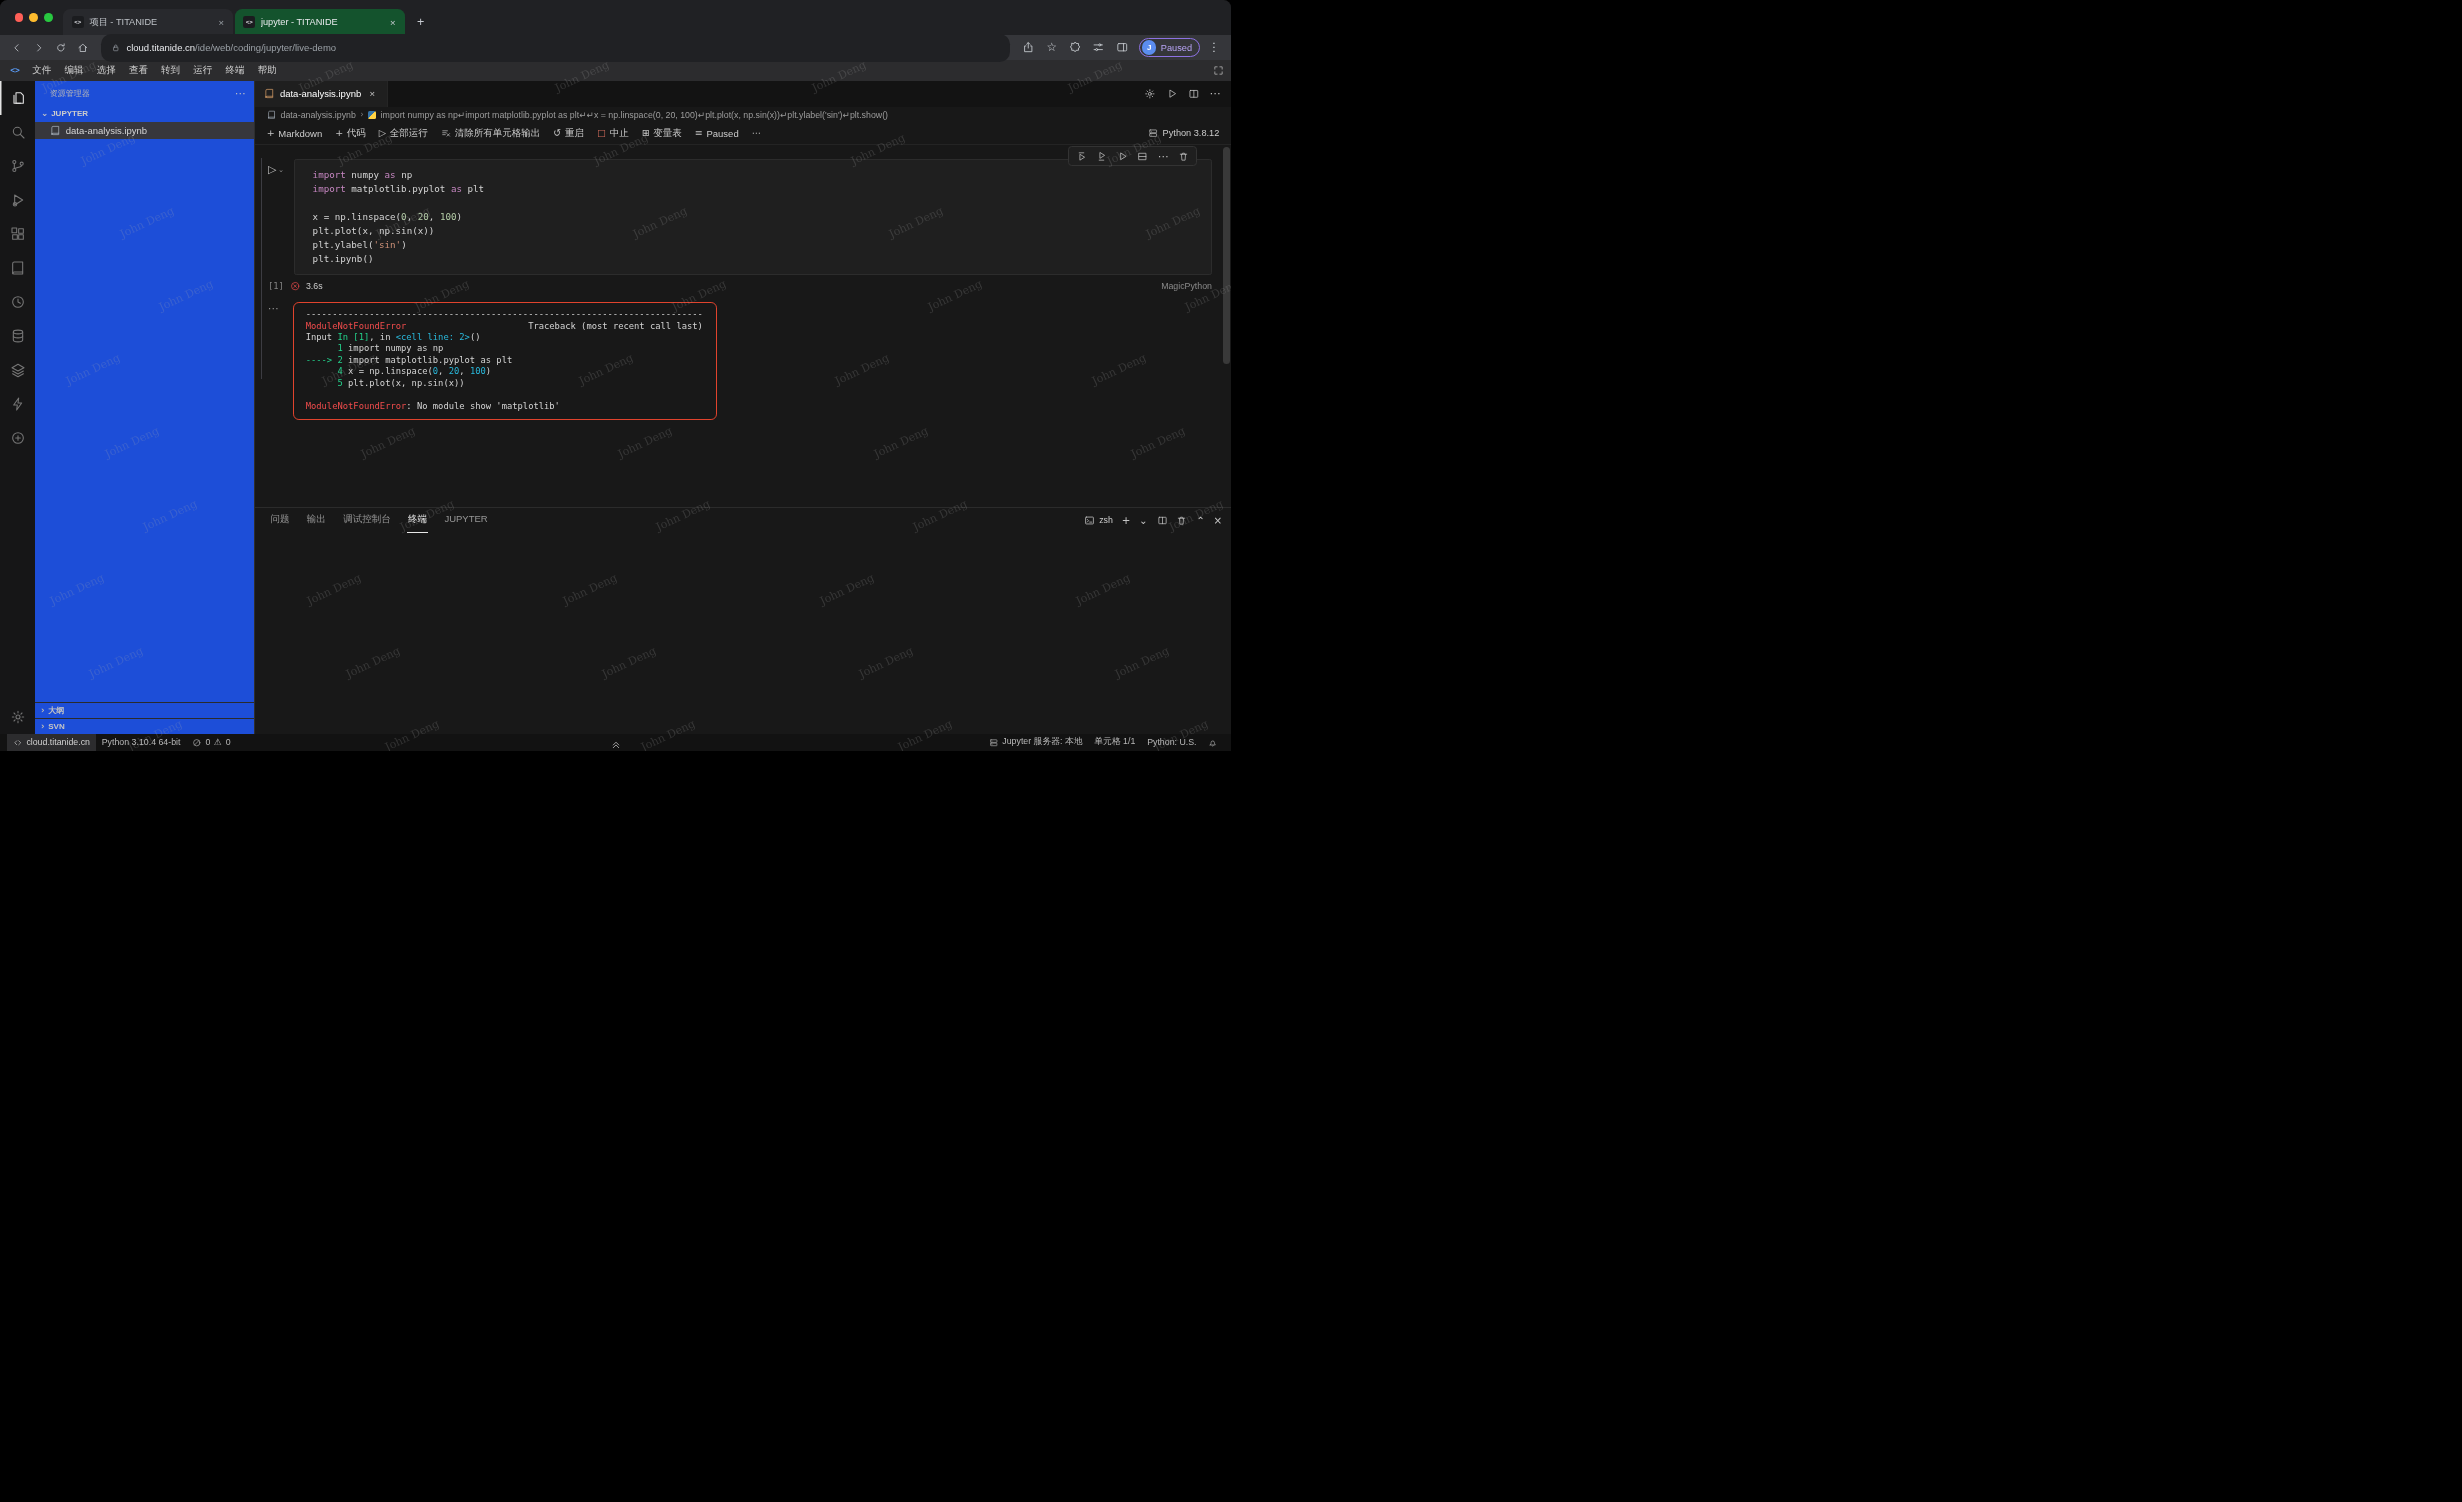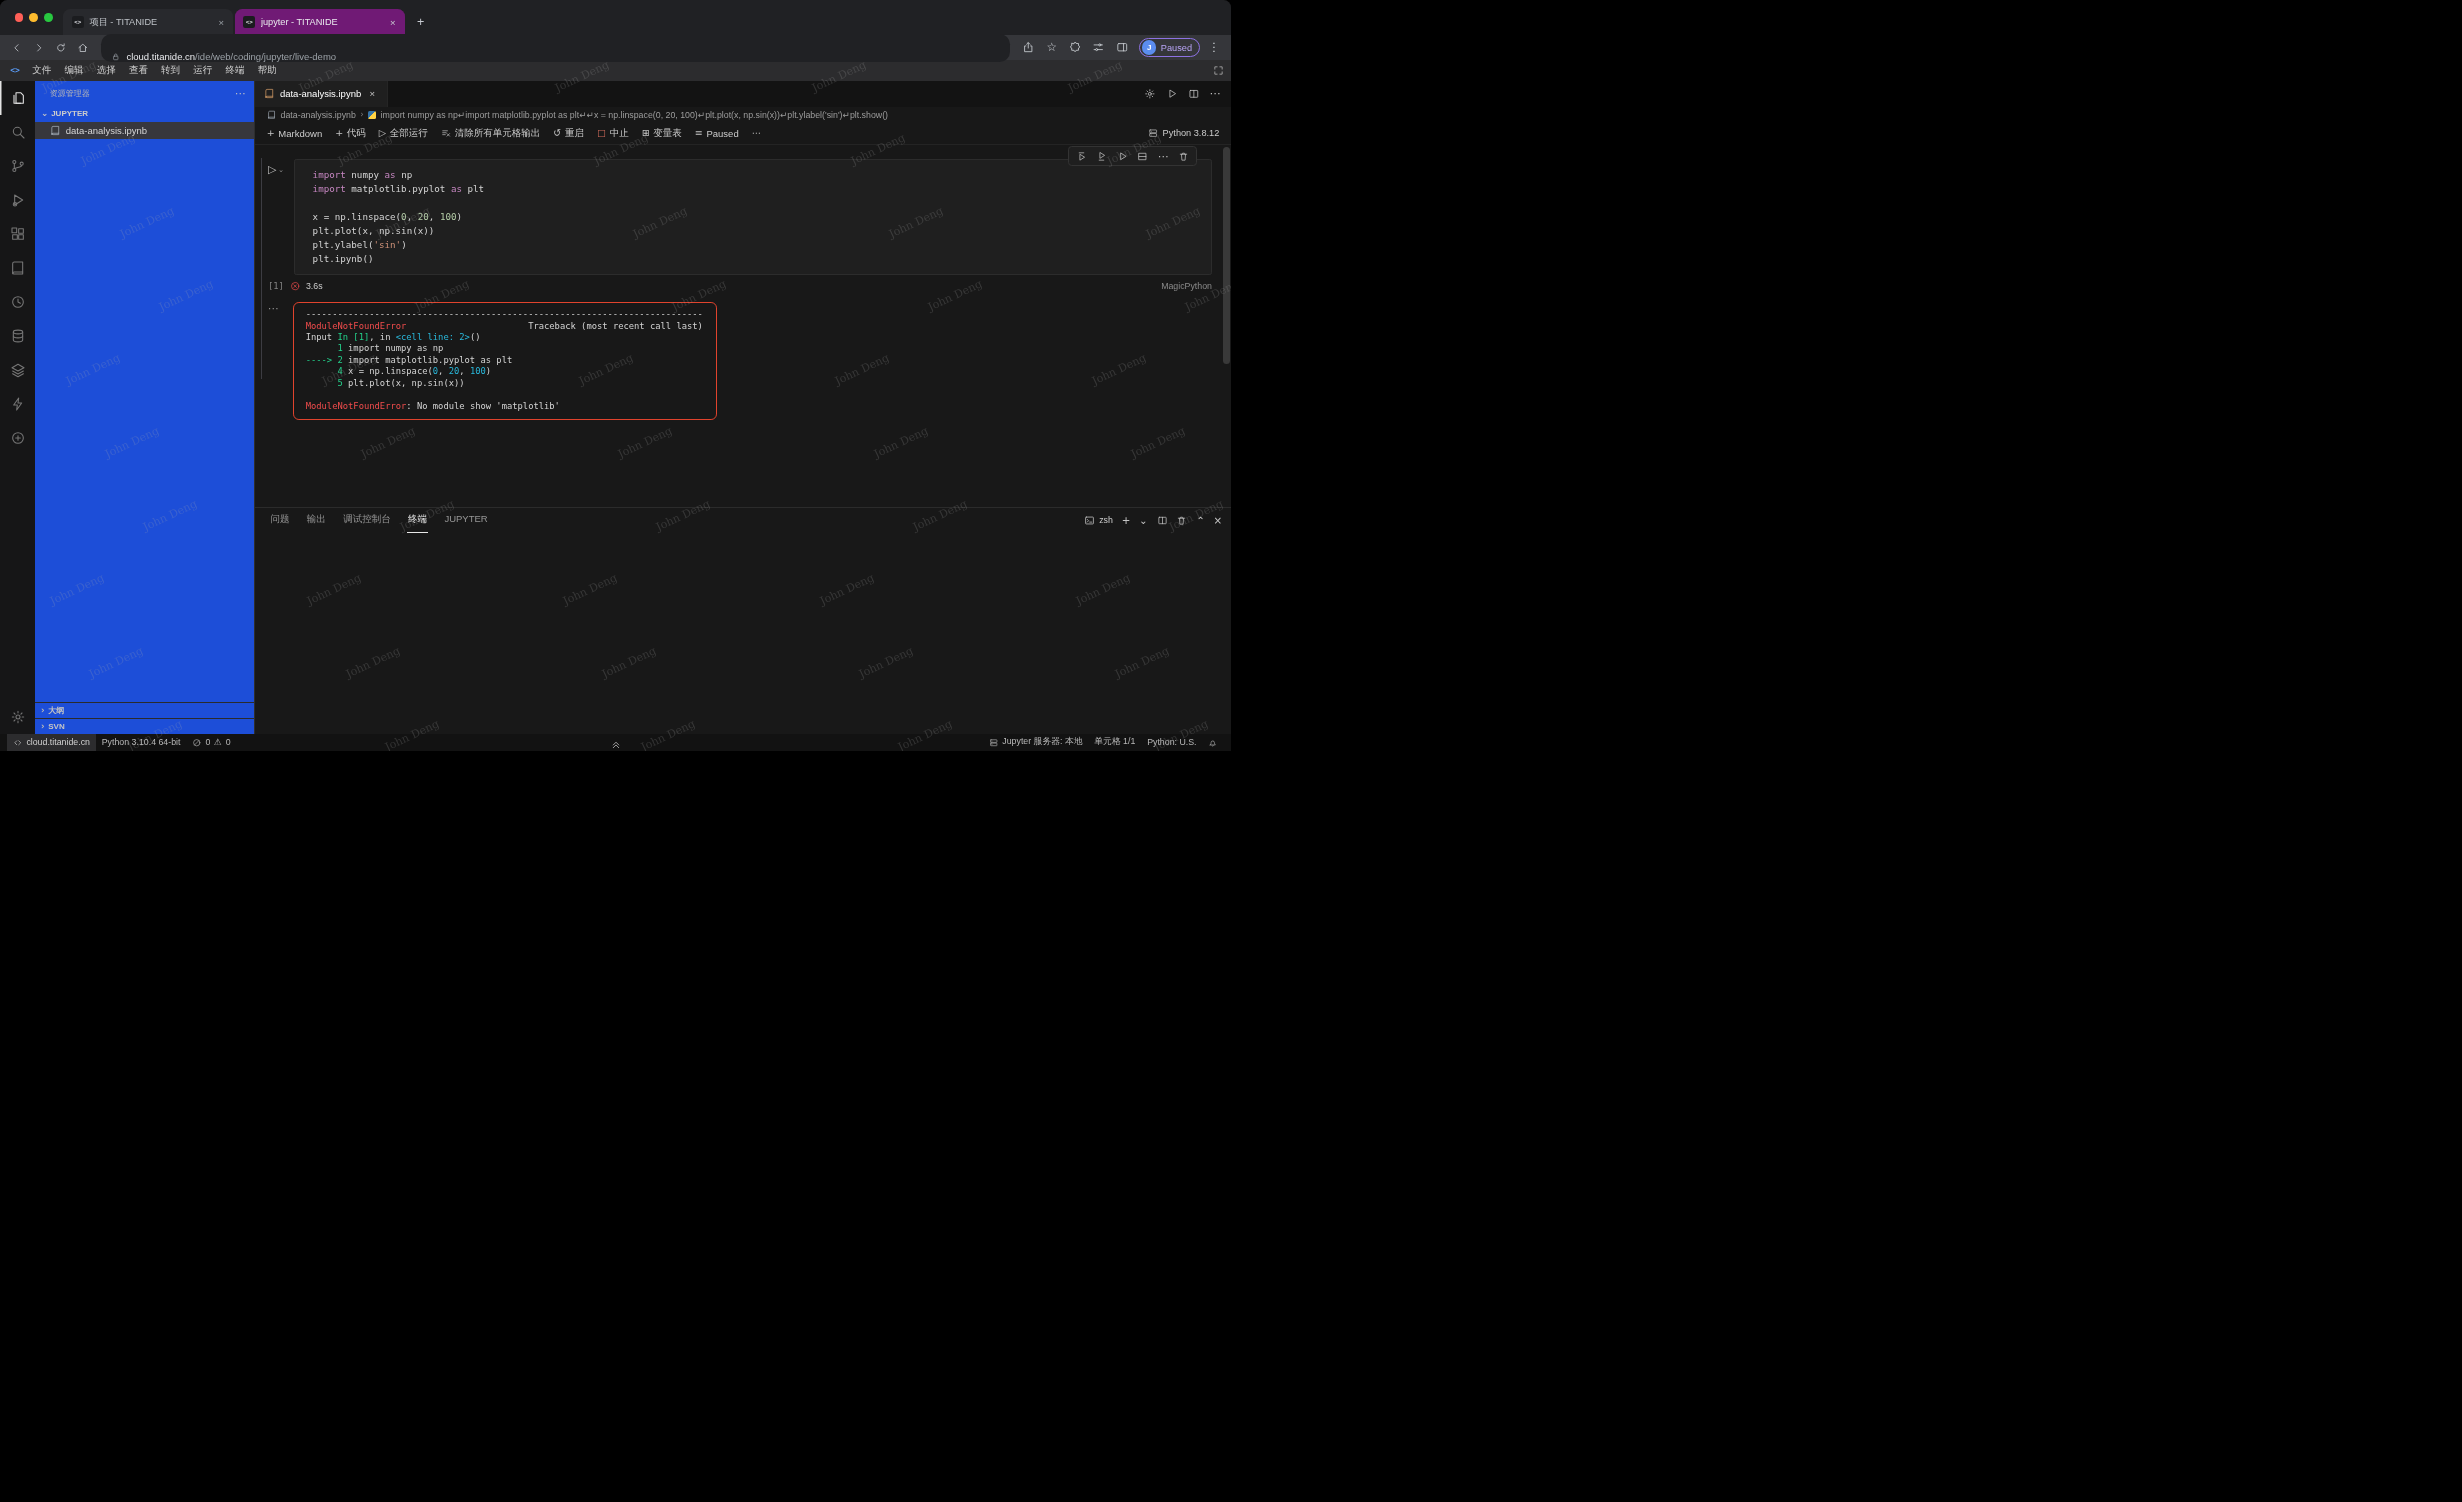--- a/index.html
+++ b/index.html
@@ -7,31 +7,31 @@
   body{font-family:"Liberation Sans","DejaVu Sans",sans-serif;position:relative;color:#ccc;-webkit-font-smoothing:antialiased}
   .ic{stroke:currentColor;fill:none;stroke-width:1.6;stroke-linecap:round;stroke-linejoin:round;display:block}
   .g{font-family:"DejaVu Sans",sans-serif;line-height:1}
 
   
   .tabstrip{height:35px;background:#202124;display:flex;align-items:flex-end;padding:0 7.3px;border-radius:7.3px 7.3px 0 0}
   .traffic{display:flex;gap:5.9px;align-items:center;height:35px;padding:0 10.3px 0 7.3px}
   .dot{width:8.8px;height:8.8px;border-radius:50%}
   .dot.r{background:#ff5f57}.dot.y{background:#febc2e}.dot.g{background:#28c840}
   .btab{width:170px;height:26px;border-radius:7.3px 7.3px 0 0;display:flex;align-items:center;gap:5.9px;padding:0 5.9px 0 8.8px;margin-right:1.5px;background:#28292d;color:#bdc1c6;font-size:9.2px}
-  .btab.active{background:#701a75;color:#e8eaed}
+  .btab.active{background:#14532d;color:#e8eaed}
   .btab .title{flex:1;white-space:nowrap;overflow:hidden;text-overflow:ellipsis}
   .favicon{width:11.7px;height:11.7px;border-radius:2.2px;background:#1b1c1f;color:#dadce0;font:700 5.9px "DejaVu Sans Mono",monospace;display:flex;align-items:center;justify-content:center;flex:none}
   .tabclose{width:11.7px;height:11.7px;border-radius:50%;display:flex;align-items:center;justify-content:center;font-size:9.5px;color:#9aa0a6;flex:none}
   .btab.active .tabclose{color:#c7cbd1}
   .newtab{width:20.5px;height:20.5px;margin:0 0 2.9px 4.4px;display:flex;align-items:center;justify-content:center;color:#c7cbd1;font-size:12.5px;border-radius:50%}
 
   .navbar{height:25px;background:#35363a;display:flex;align-items:center;padding:0 7.3px;gap:2.9px}
   .navbtn{width:19px;height:19px;display:flex;align-items:center;justify-content:center;color:#cdd1d6;border-radius:50%}
   .navbtn svg{width:11.7px;height:11.7px}
-  .addressbar{flex:1;height:28px;margin:0 5.9px;background:#202124;border-radius:10.3px;display:flex;align-items:flex-end;padding:0 10.3px;gap:5.9px;min-width:0}
+  .addressbar{flex:1;height:28px;margin:0 5.9px;background:#202124;border-radius:10.3px;display:flex;align-items:center;padding:0 10.3px;gap:5.9px;min-width:0}
   .addressbar svg{width:9.5px;height:9.5px;color:#9aa0a6;flex:none}
   .url{font-size:9.5px;white-space:nowrap;overflow:hidden}
   .url .host{color:#e8eaed}
   .url .path{color:#9aa0a6}
   .chromeicons{display:flex;align-items:center;gap:4.4px}
   .cicon{width:19px;height:19px;display:flex;align-items:center;justify-content:center;color:#cdd1d6}
   .cicon svg{width:12.5px;height:12.5px}
   .cicon .g{font-size:11.7px}
   .profilepill{display:flex;align-items:center;gap:4.4px;border:1.1px solid #8d72e3;border-radius:10.3px;padding:1.5px 7.3px 1.5px 2.2px;margin-left:2.9px}
   .avatar{width:14.7px;height:14.7px;border-radius:50%;background:#5b8def;color:#fff;font:700 8px "Liberation Sans",sans-serif;display:flex;align-items:center;justify-content:center}

